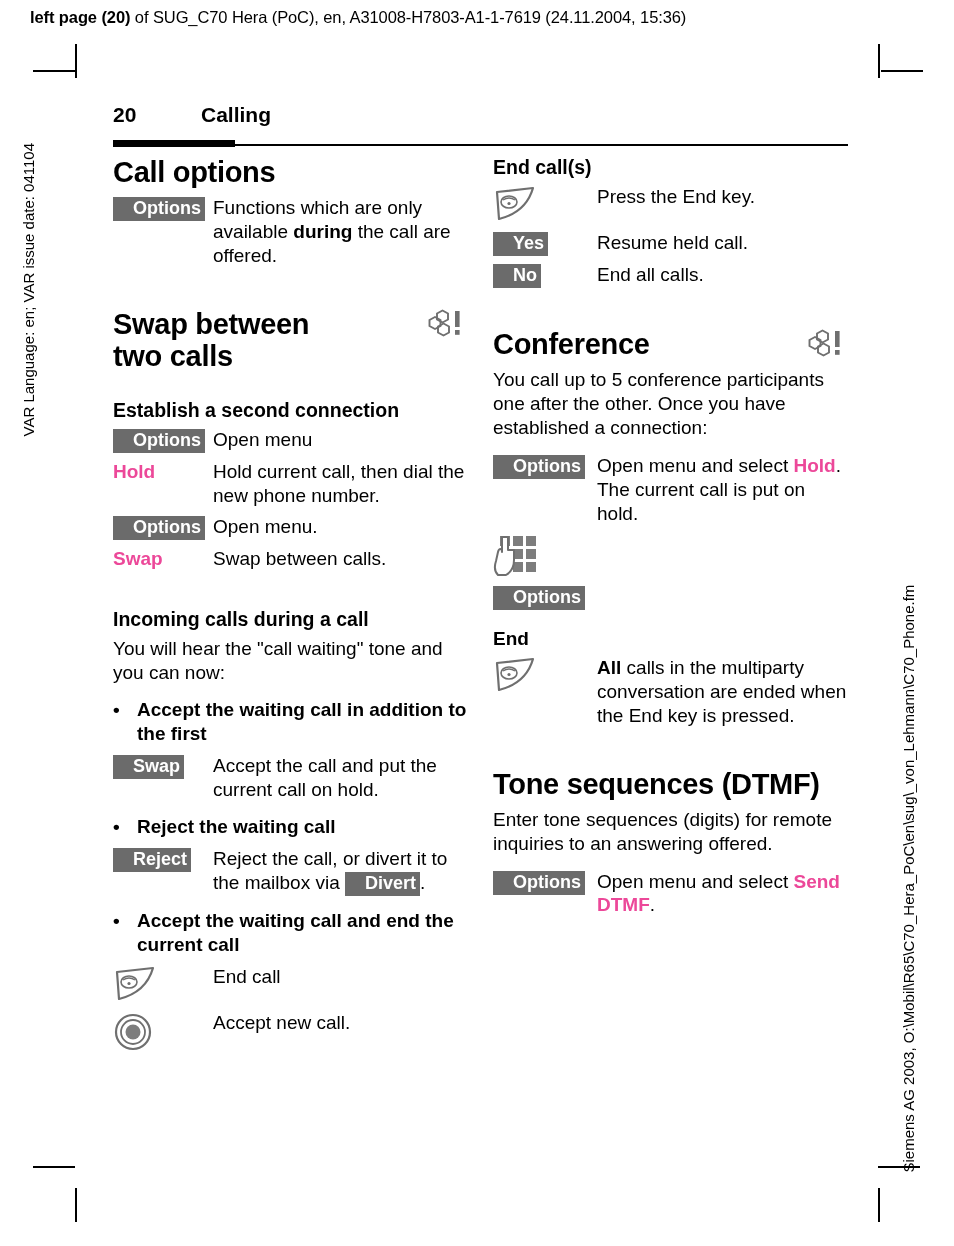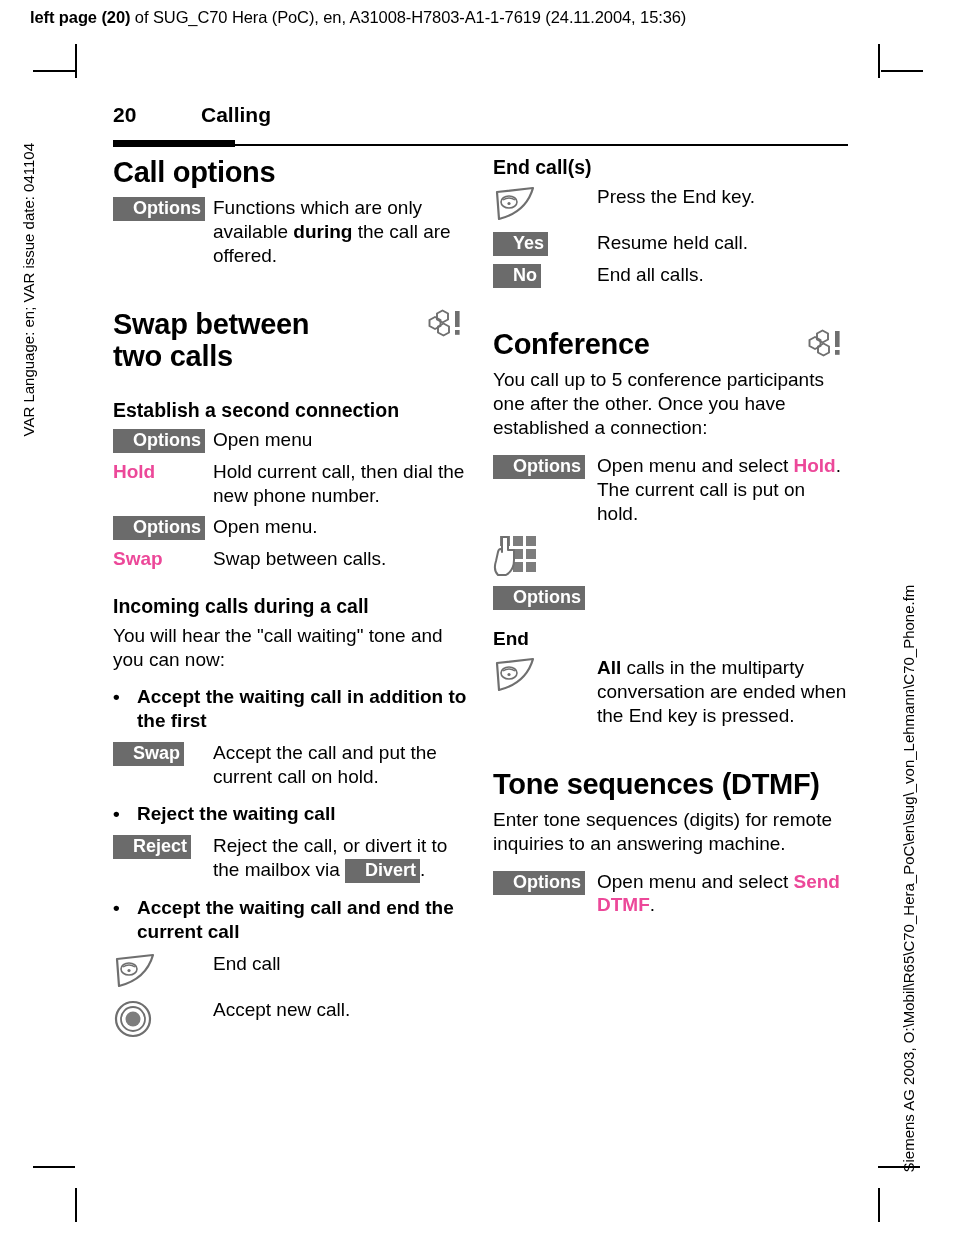--- a/index.html
+++ b/index.html
@@ -119,21 +119,21 @@
   h1.sec .netwrap {
     float: right;
     font-weight: normal;
   }
   h2.sub {
     font-size: 19.5px;
     font-weight: bold;
     margin: 26px 0 6px 0;
     line-height: 1.18;
   }
-  h2.sub.tight { margin-top: 24px; }
+  h2.sub.tight { margin-top: 37px; }
 
   p.body {
     font-size: 19px;
     line-height: 1.26;
     margin: 0 0 4px 0;
   }
   p.body.gap { margin-bottom: 14px; }
 
   
   .row {
@@ -422,21 +422,21 @@
           <ellipse cx="16" cy="16" rx="8" ry="6" fill="none" stroke="#6f6f6f" stroke-width="1.6"></ellipse>
           <path d="M10,14 Q16,10 22,14" fill="none" stroke="#6f6f6f" stroke-width="1.4"></path>
           <circle cx="16" cy="17.5" r="1.6" fill="#6f6f6f"></circle>
         </svg>
       </span>
     </div>
     <div class="desc"><b class="em">All</b><span> calls in the multiparty conversation are ended when the End key is pressed.</span></div>
   </div>
 
   <h1 class="sec spaced">Tone sequences (DTMF)</h1>
-  <p class="body gap">Enter tone sequences (digits) for remote inquiries to an answering machine.</p>
+  <p class="body gap">Enter tone sequences (digits) for remote inquiries to an answering offered.</p>
 
   <div class="row">
     <div class="keycol wide">
       <span class="sk">Options</span>
     </div>
     <div class="desc"><span>Open menu and select </span><span class="mi">Send DTMF</span><span>.</span></div>
   </div>
 
 </div>
 

